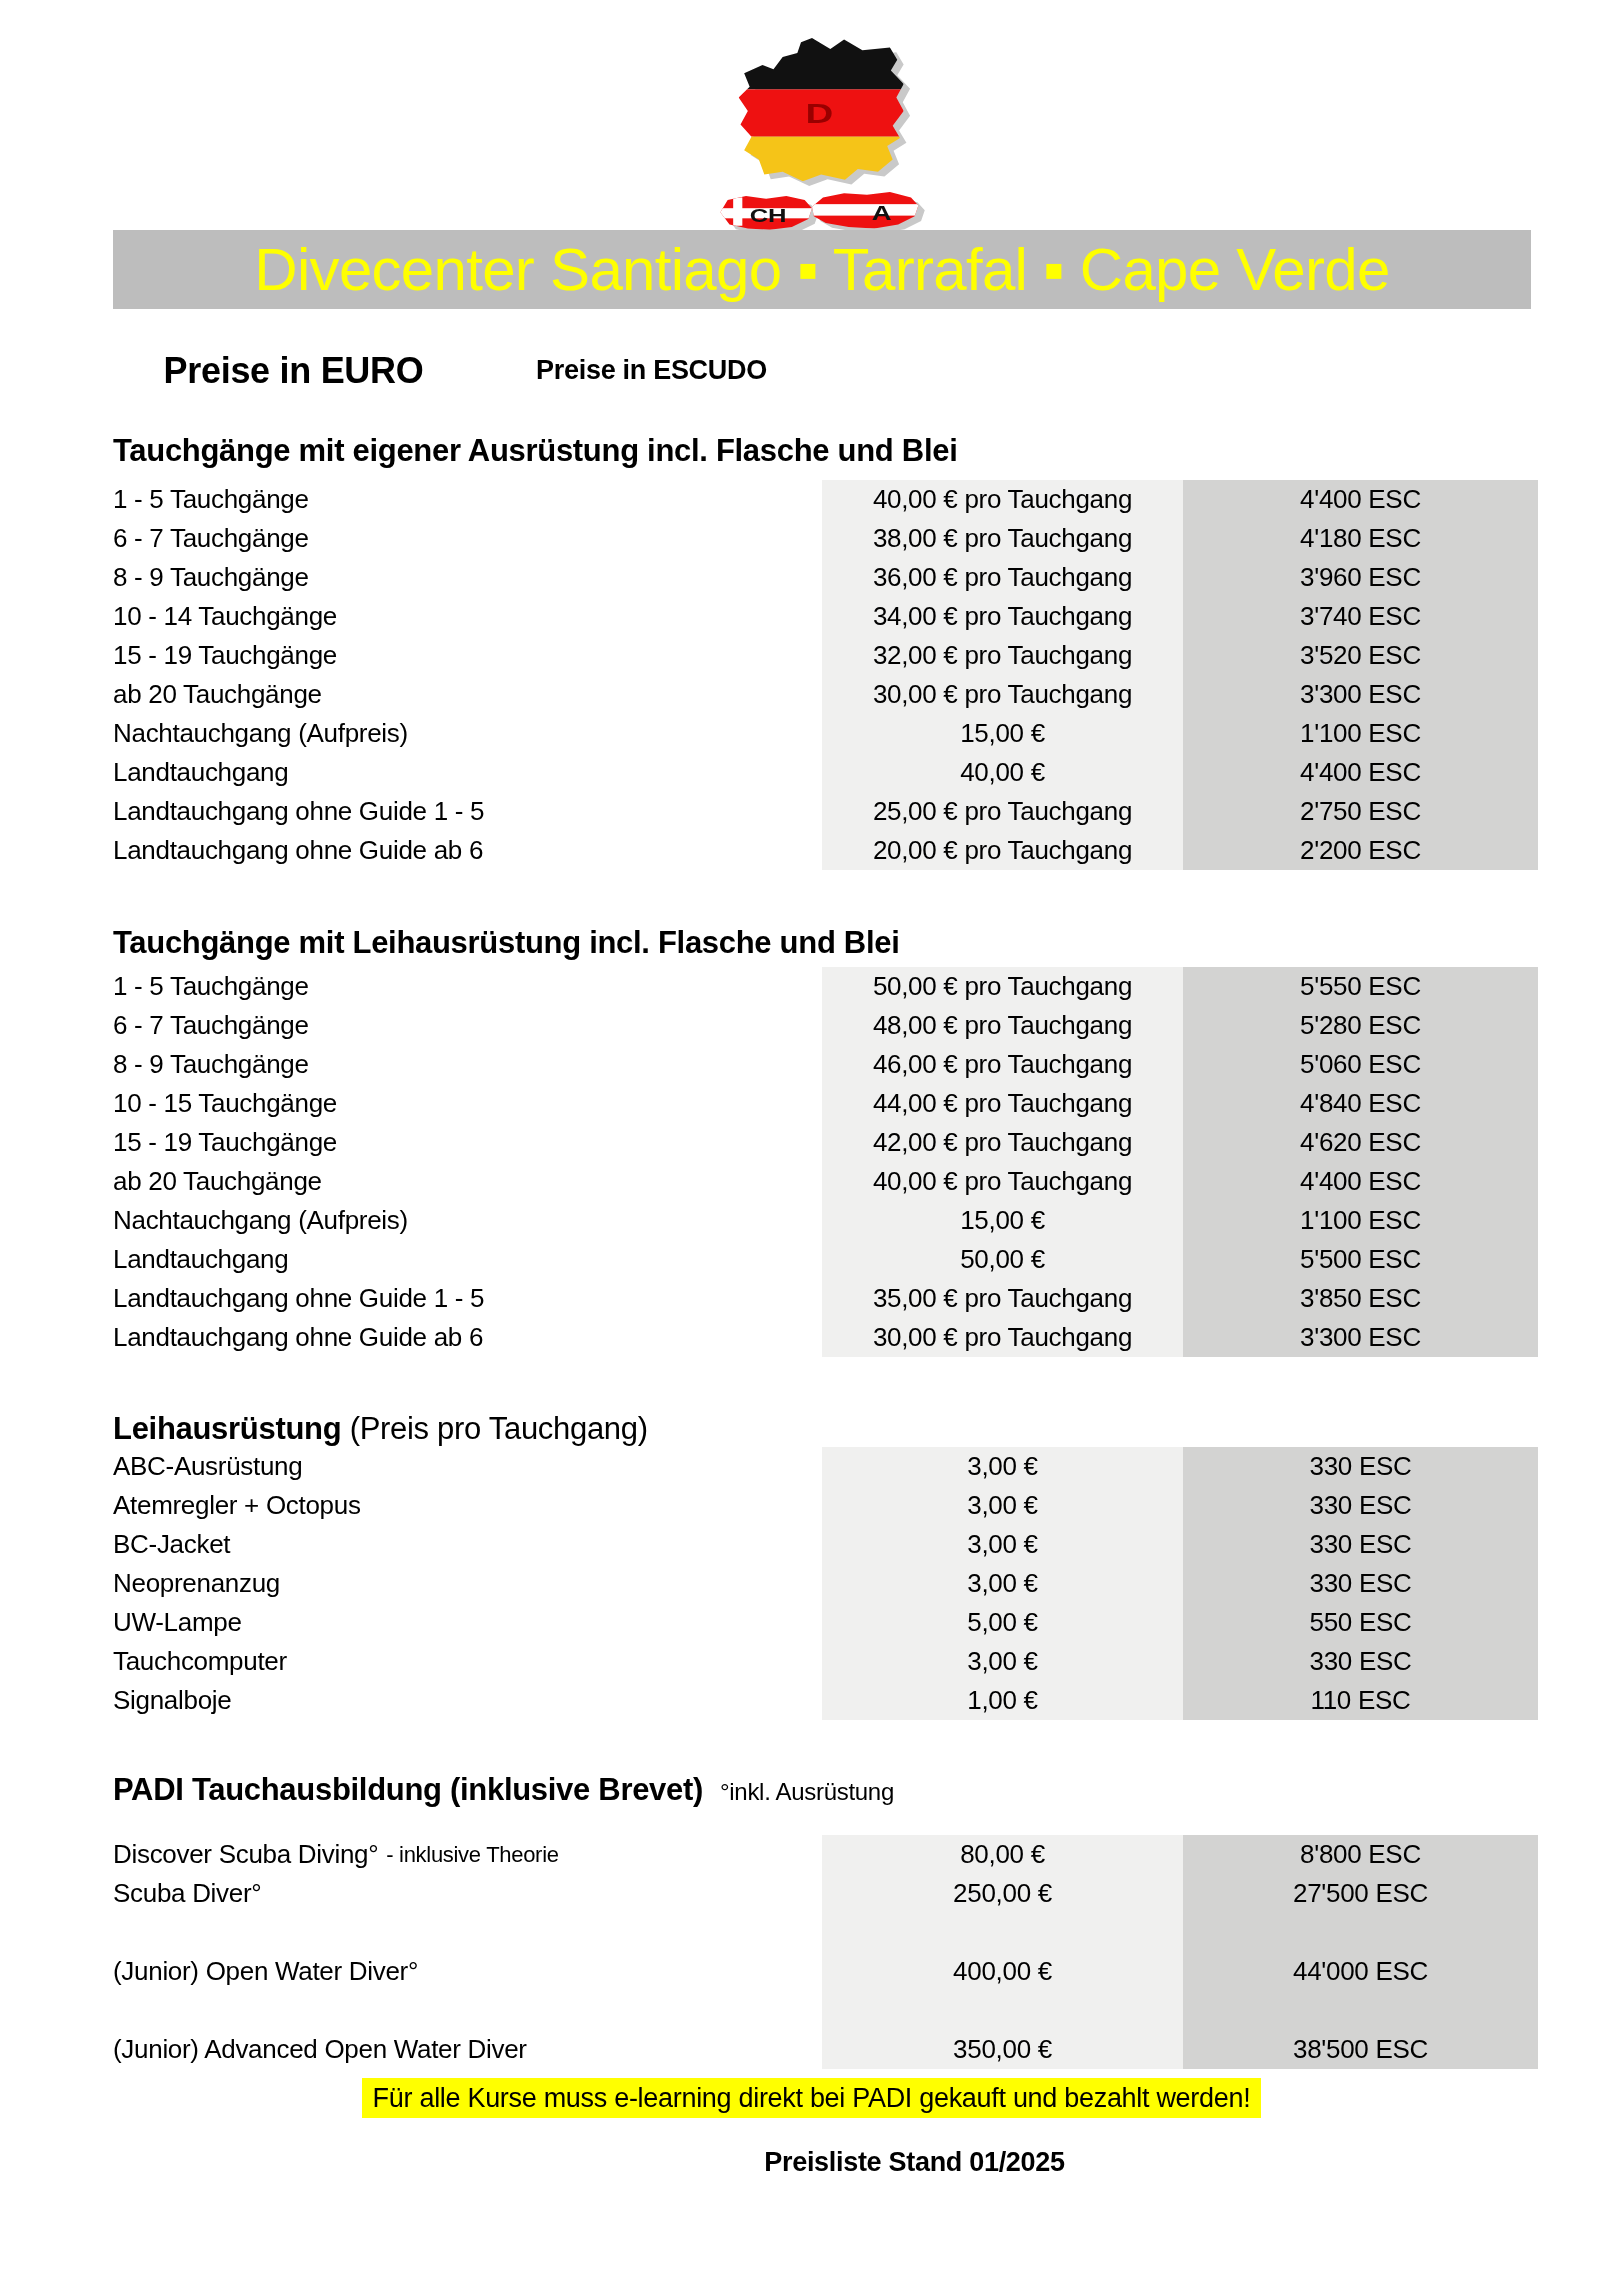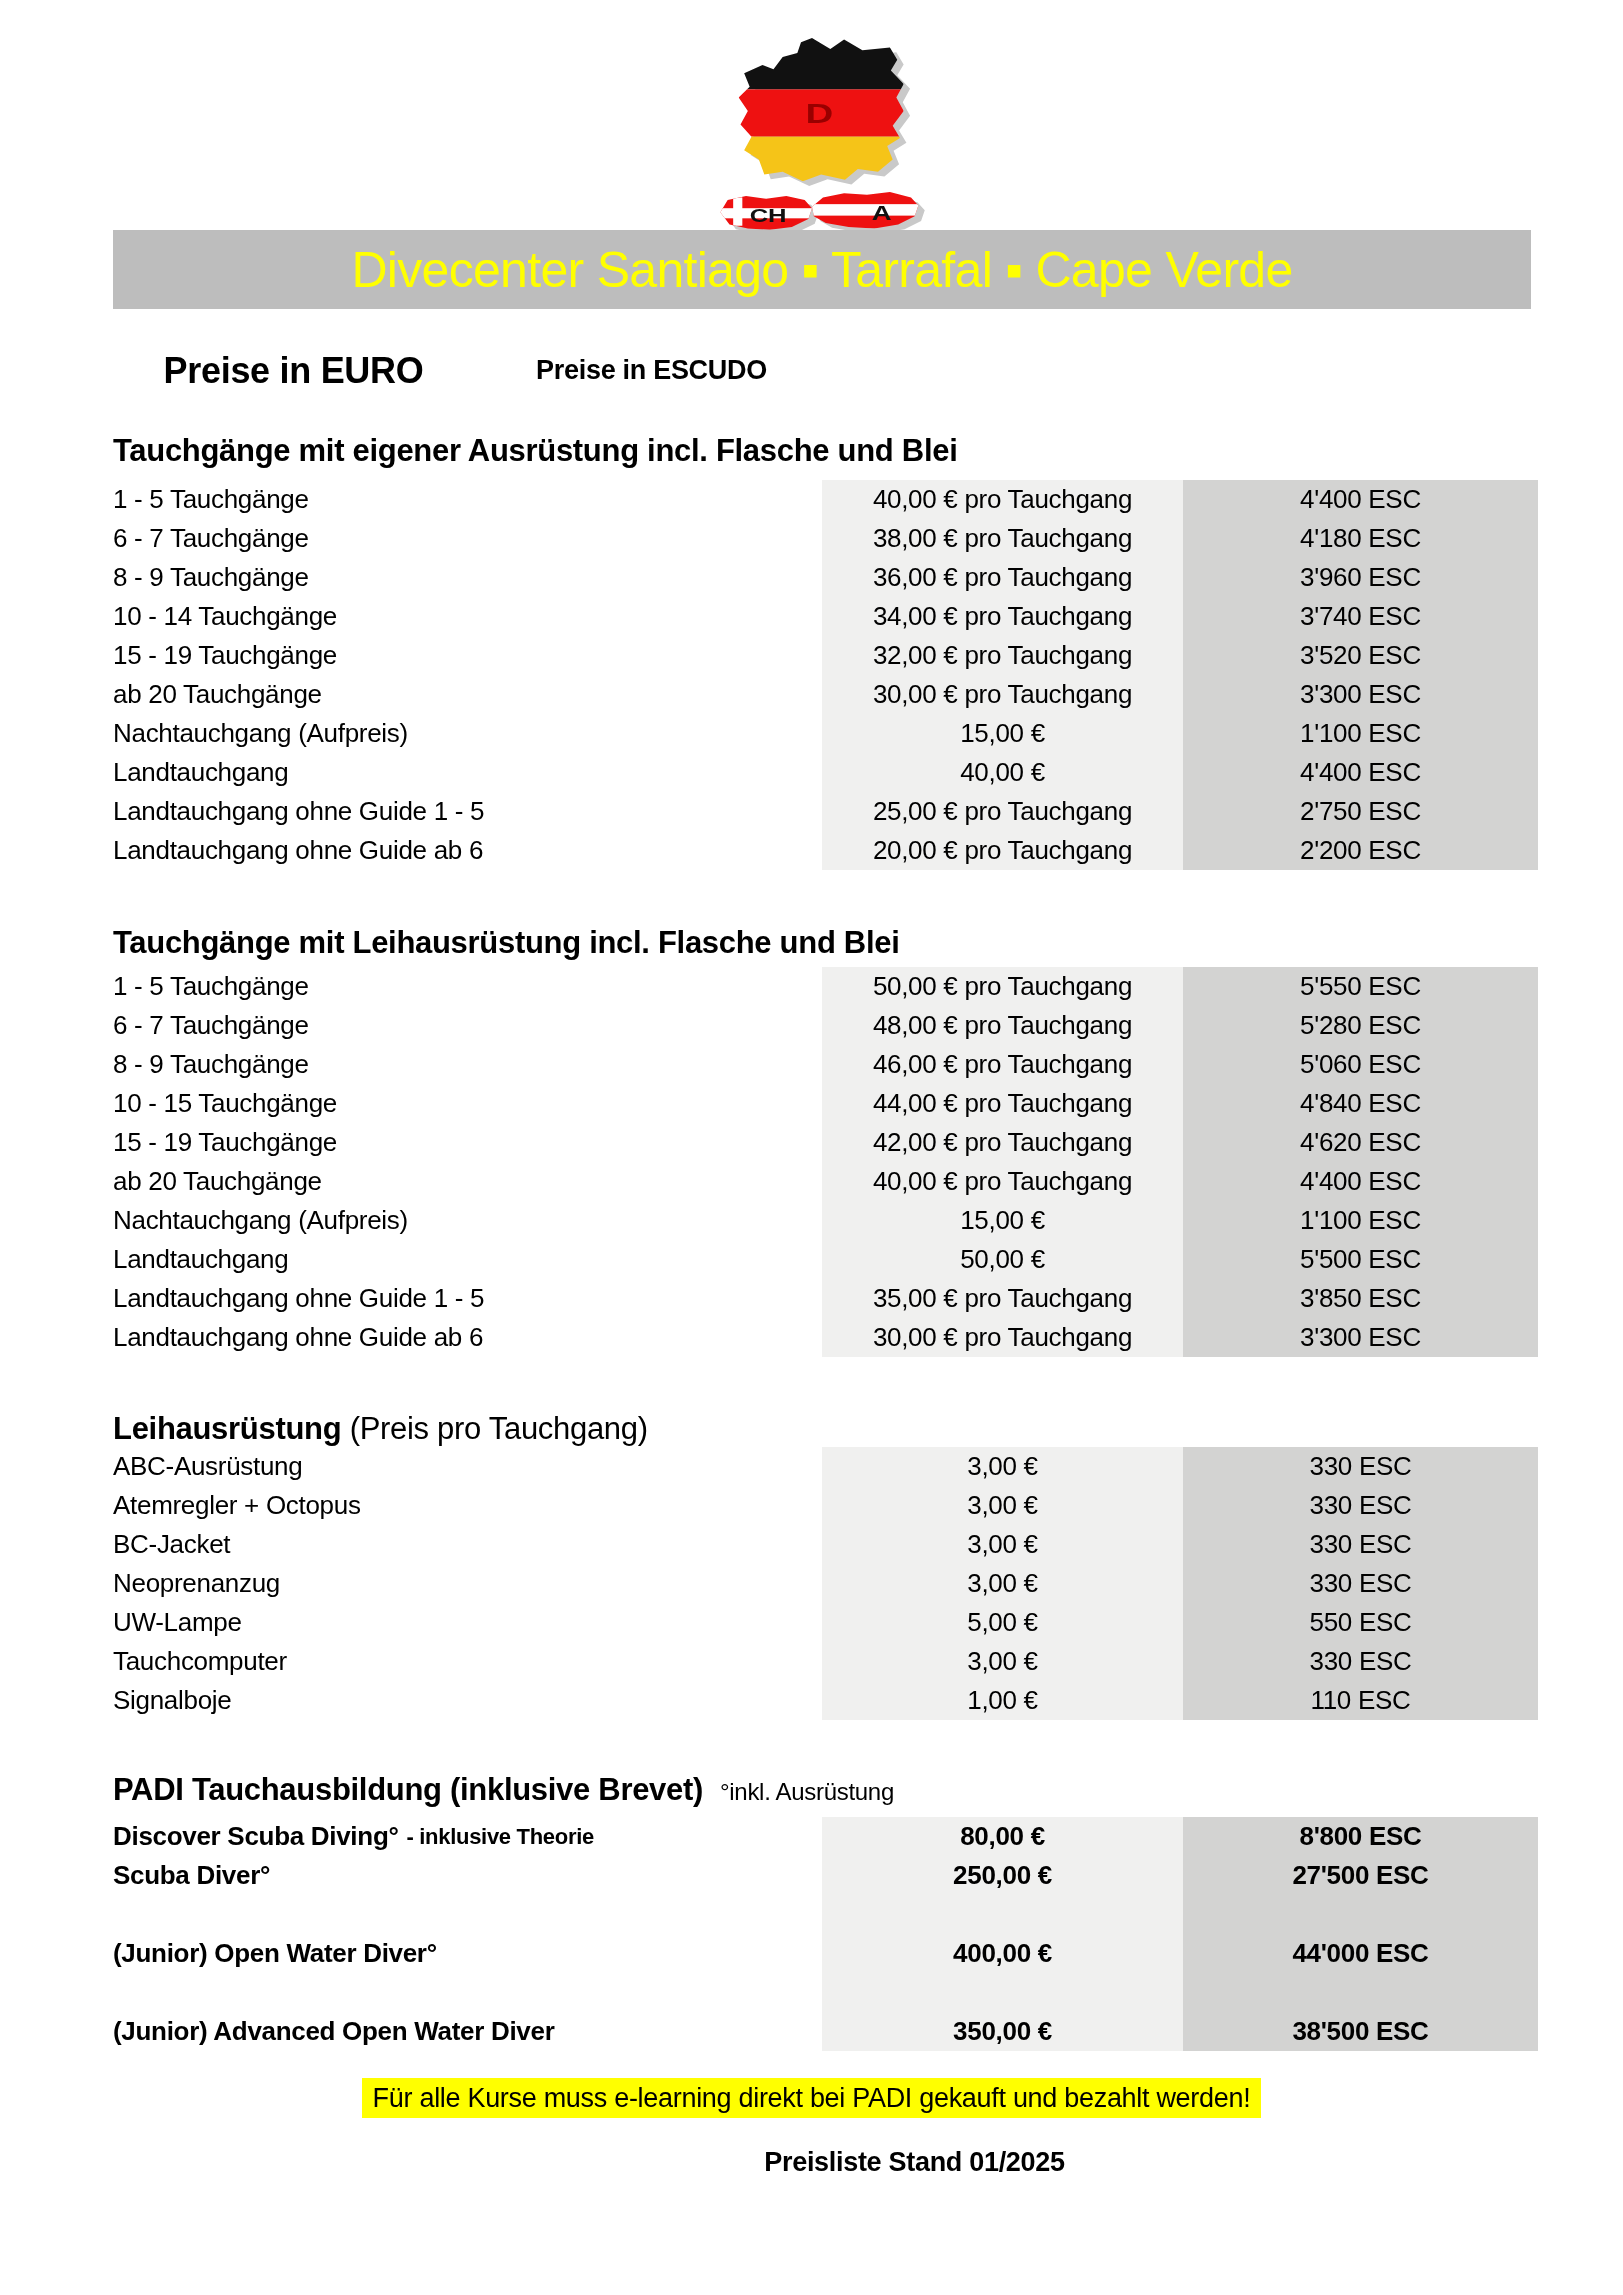--- a/index.html
+++ b/index.html
@@ -14,41 +14,41 @@
   }
   
   .logo{position:absolute;top:30px;left:50%;transform:translateX(-50%);}
   
   .banner{
     position:absolute;left:113px;top:230px;width:1418px;height:79px;
     background:#bdbdbd;
     display:flex;align-items:center;justify-content:center;
   }
   .banner .title{
-    font-size:50px;font-weight:400;color:#ffff00;white-space:nowrap;letter-spacing:-0.7px;
+    font-size:60px;font-weight:400;color:#ffff00;white-space:nowrap;letter-spacing:-0.7px;
   }
   
   .meta{
     position:absolute;left:113px;top:352px;width:1425px;height:37px;
     display:flex;align-items:center;
   }
   .meta .note{width:709px;font-size:25px;font-weight:bold;color:#ff0000;}
   .meta .euro-h{width:361px;font-size:36px;font-weight:bold;text-align:center;}
   .meta .esc-h{width:355px;font-size:27px;font-weight:bold;text-align:center;}
   
   .section{position:absolute;left:113px;width:1425px;}
   .sec1{top:434px;} .sec2{top:926px;} .sec3{top:1412px;} .sec4{top:1773px;}
   .heading{height:34px;display:flex;align-items:baseline;font-size:31px;line-height:34px;white-space:pre;}
   .h-bold{font-weight:bold;}
   .h-note{font-weight:400;}
   .h-suffix{font-size:24px;font-weight:400;margin-left:17px;text-align:center;}
   .sec1 .rows{margin-top:11.8px;}
   .sec2 .rows{margin-top:6.5px;}
   .sec3 .rows{margin-top:1px;}
-  .sec4 .rows{margin-top:10px;font-weight:bold;}
+  .sec4 .rows{margin-top:28px;}
   .row{display:flex;height:39px;}
   .cell{display:flex;align-items:center;font-size:26px;}
   .cell.lab{width:709px;}
   .cell.eur{width:361px;background:#f0f0ef;justify-content:center;text-align:center;}
   .cell.esc{width:355px;background:#d3d3d2;justify-content:center;text-align:center;}
   .label-suffix{font-size:22px;margin-left:7.9px;}
   
   .note-band{position:absolute;left:0;top:2083px;width:1623px;text-align:center;}
   .note-band span{background:#ffff00;font-size:27px;padding:5.2px 10.5px;}
   .stand{position:absolute;left:103px;top:2147px;width:1623px;text-align:center;

